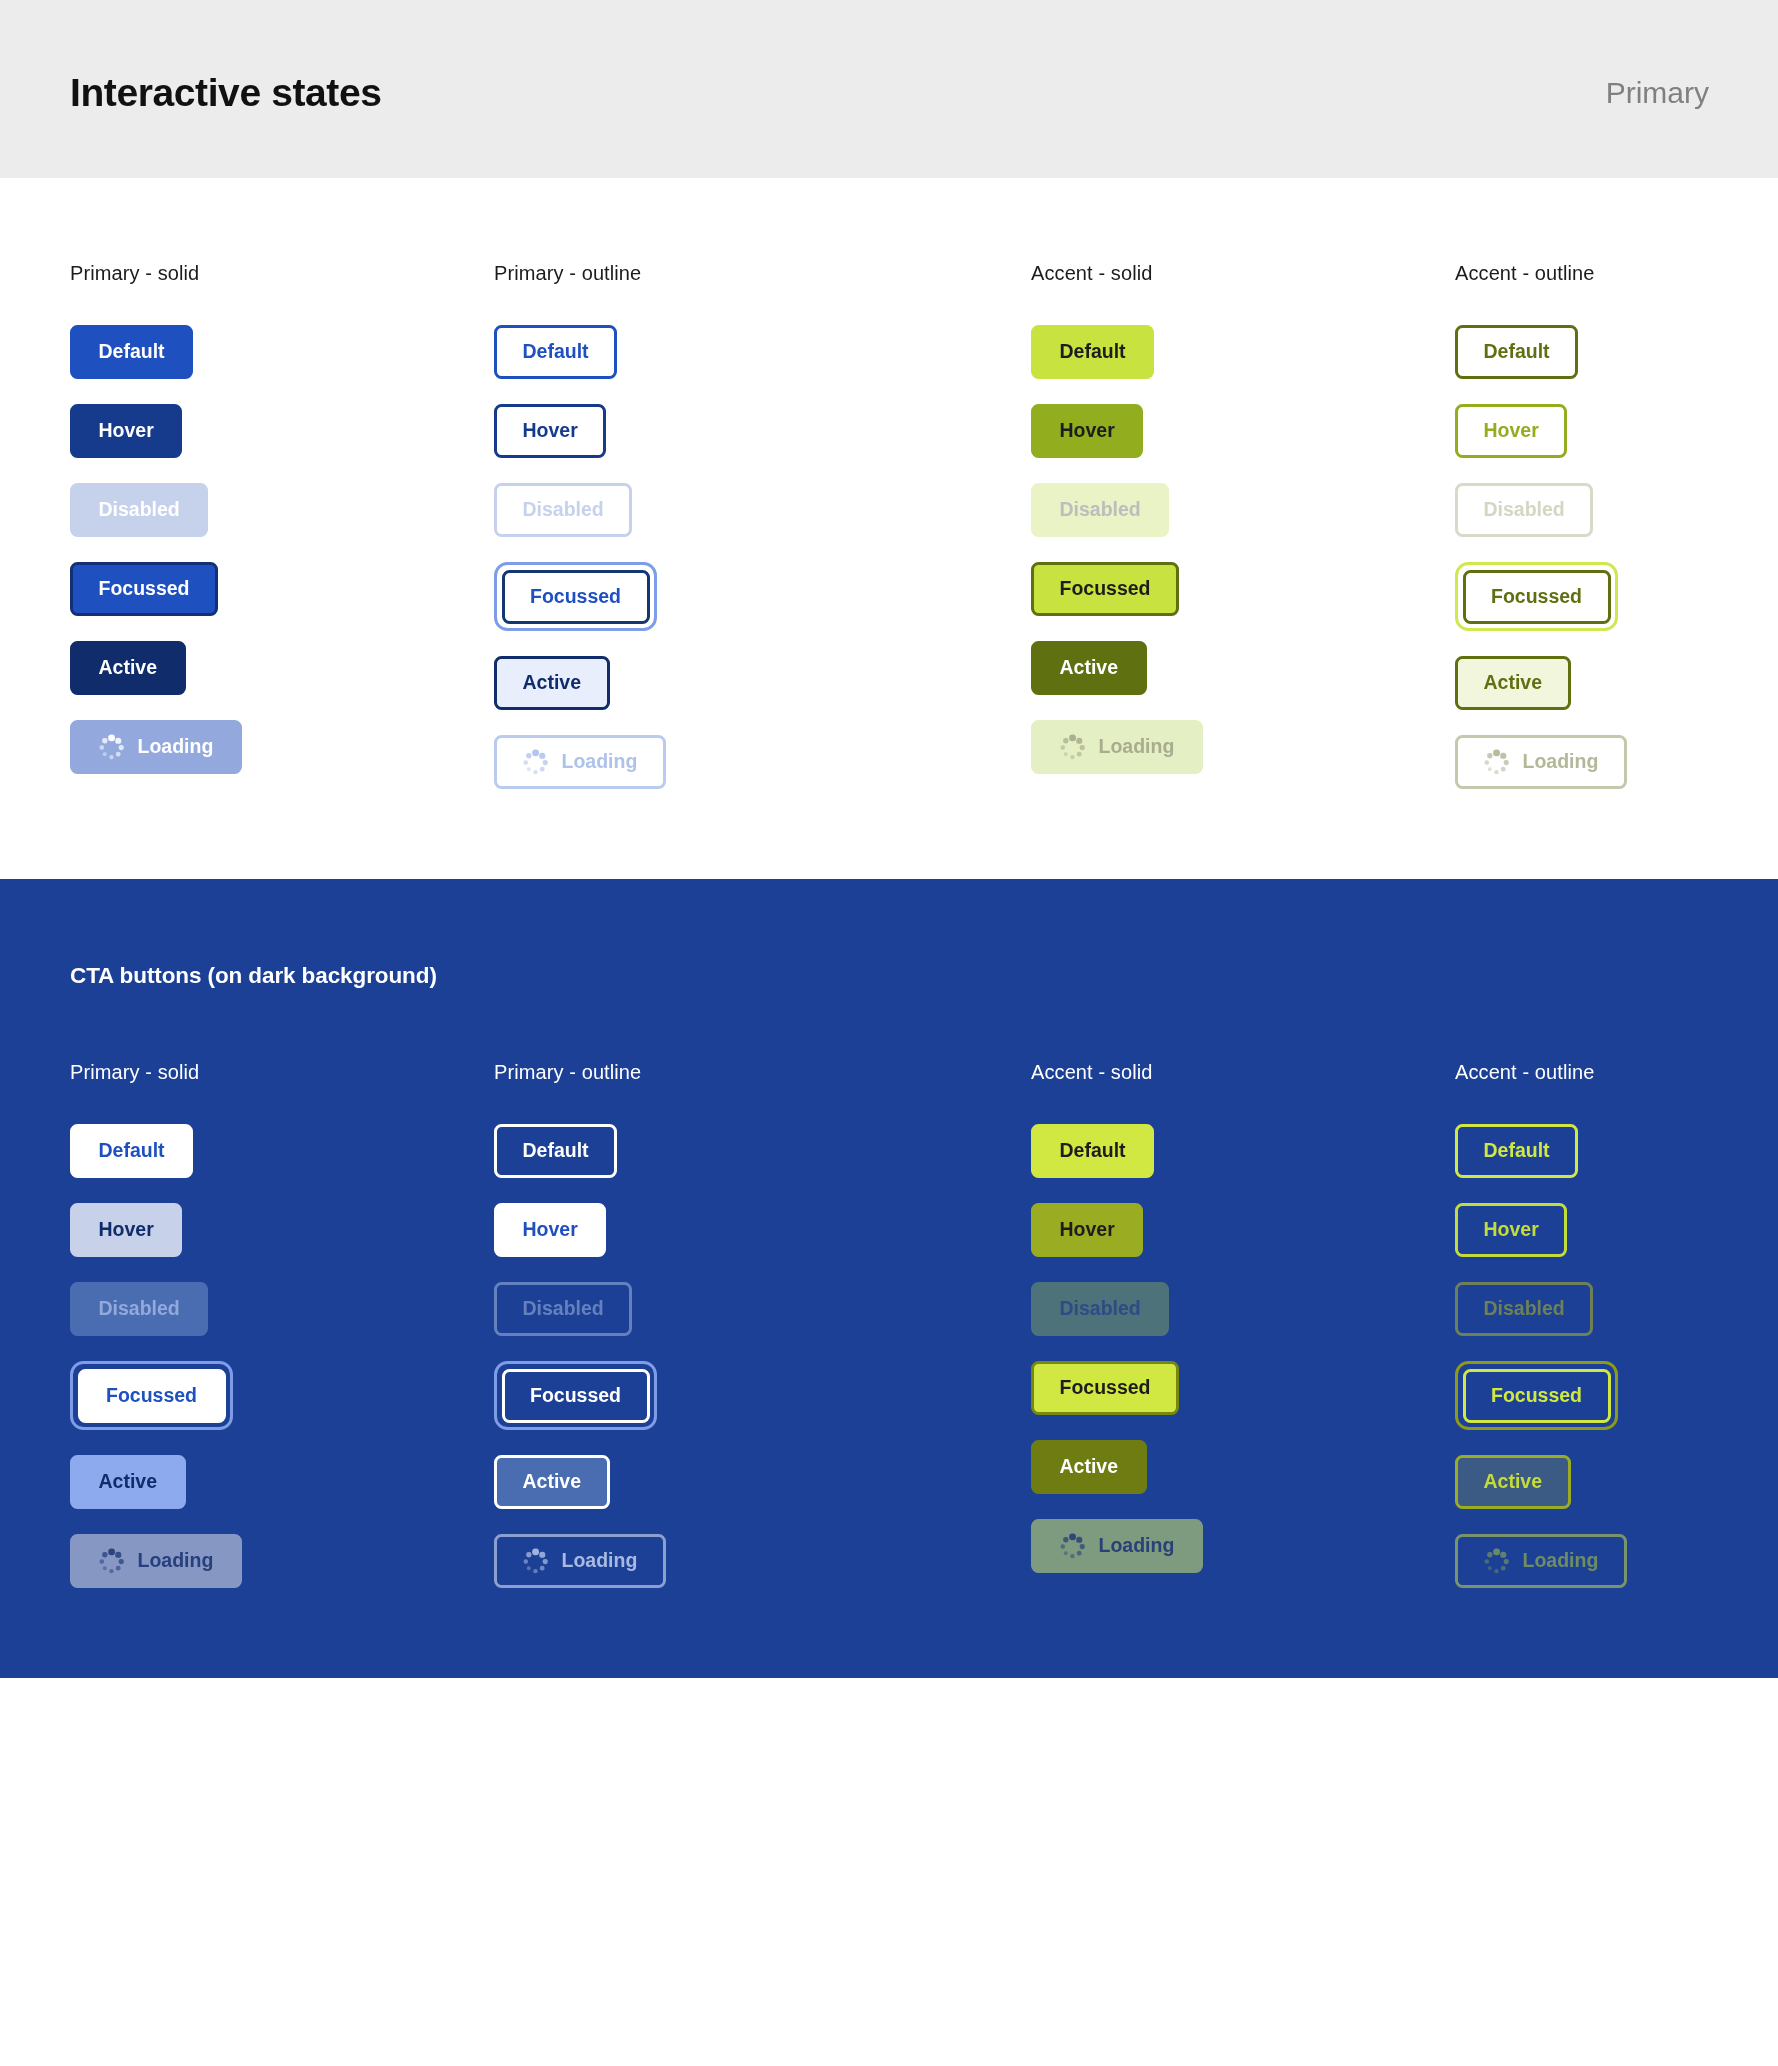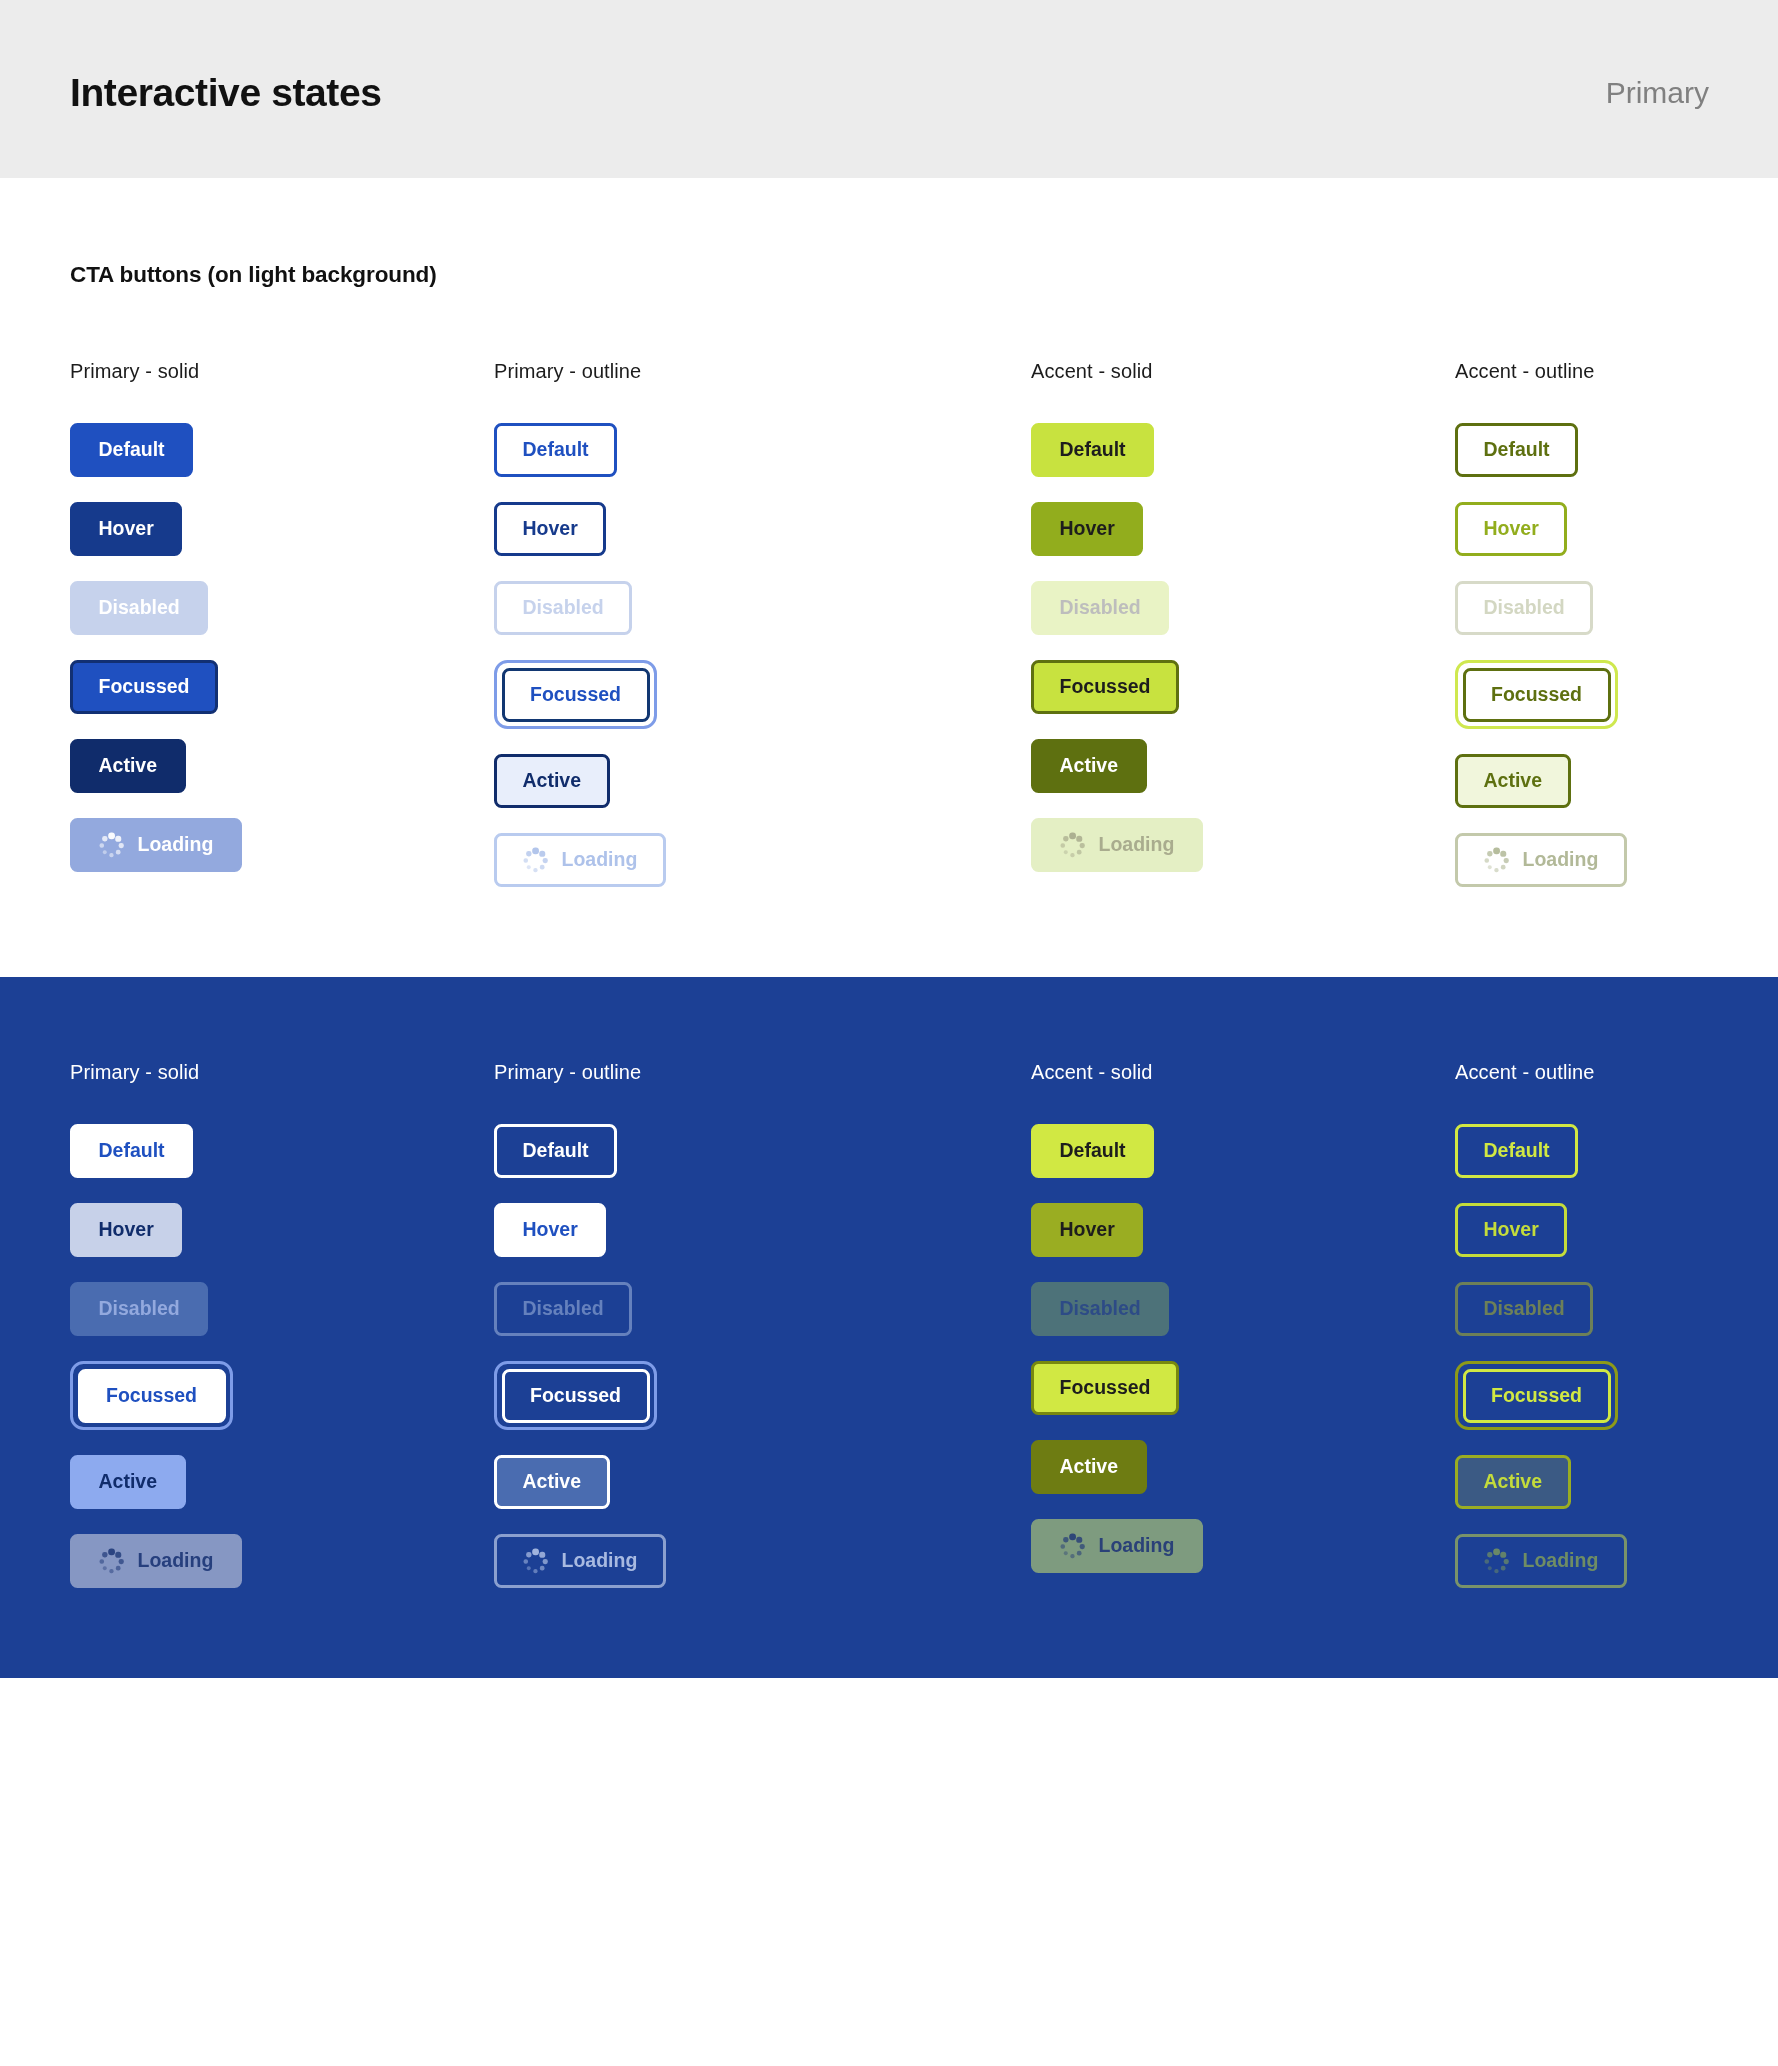--- a/index.html
+++ b/index.html
@@ -191,21 +191,20 @@
 </head>
 <body>
 
 <header class="page-header">
   <h1>Interactive states</h1>
   <div class="header-kicker">Primary</div>
 </header>
 
 <main>
   <section class="section light">
-    <h2 class="section-title">CTA buttons (on light background)</h2>
     <div class="columns">
         <div>
           <div class="column-title">Primary - solid</div>
           <div class="btn-stack">
             <button class="btn l-ps-default">
               <span>Default</span>
             </button>
             <button class="btn l-ps-hover">
               <span>Hover</span>
             </button>
@@ -329,20 +328,21 @@
                 <i></i>
               </span>
               <span>Loading</span>
             </button>
           </div>
         </div>
       </div>
   </section>
 
   <section class="section dark">
+    <h2 class="section-title">CTA buttons (on dark background)</h2>
     <div class="columns">
         <div>
           <div class="column-title">Primary - solid</div>
           <div class="btn-stack">
             <button class="btn d-ps-default">
               <span>Default</span>
             </button>
             <button class="btn d-ps-hover">
               <span>Hover</span>
             </button>

